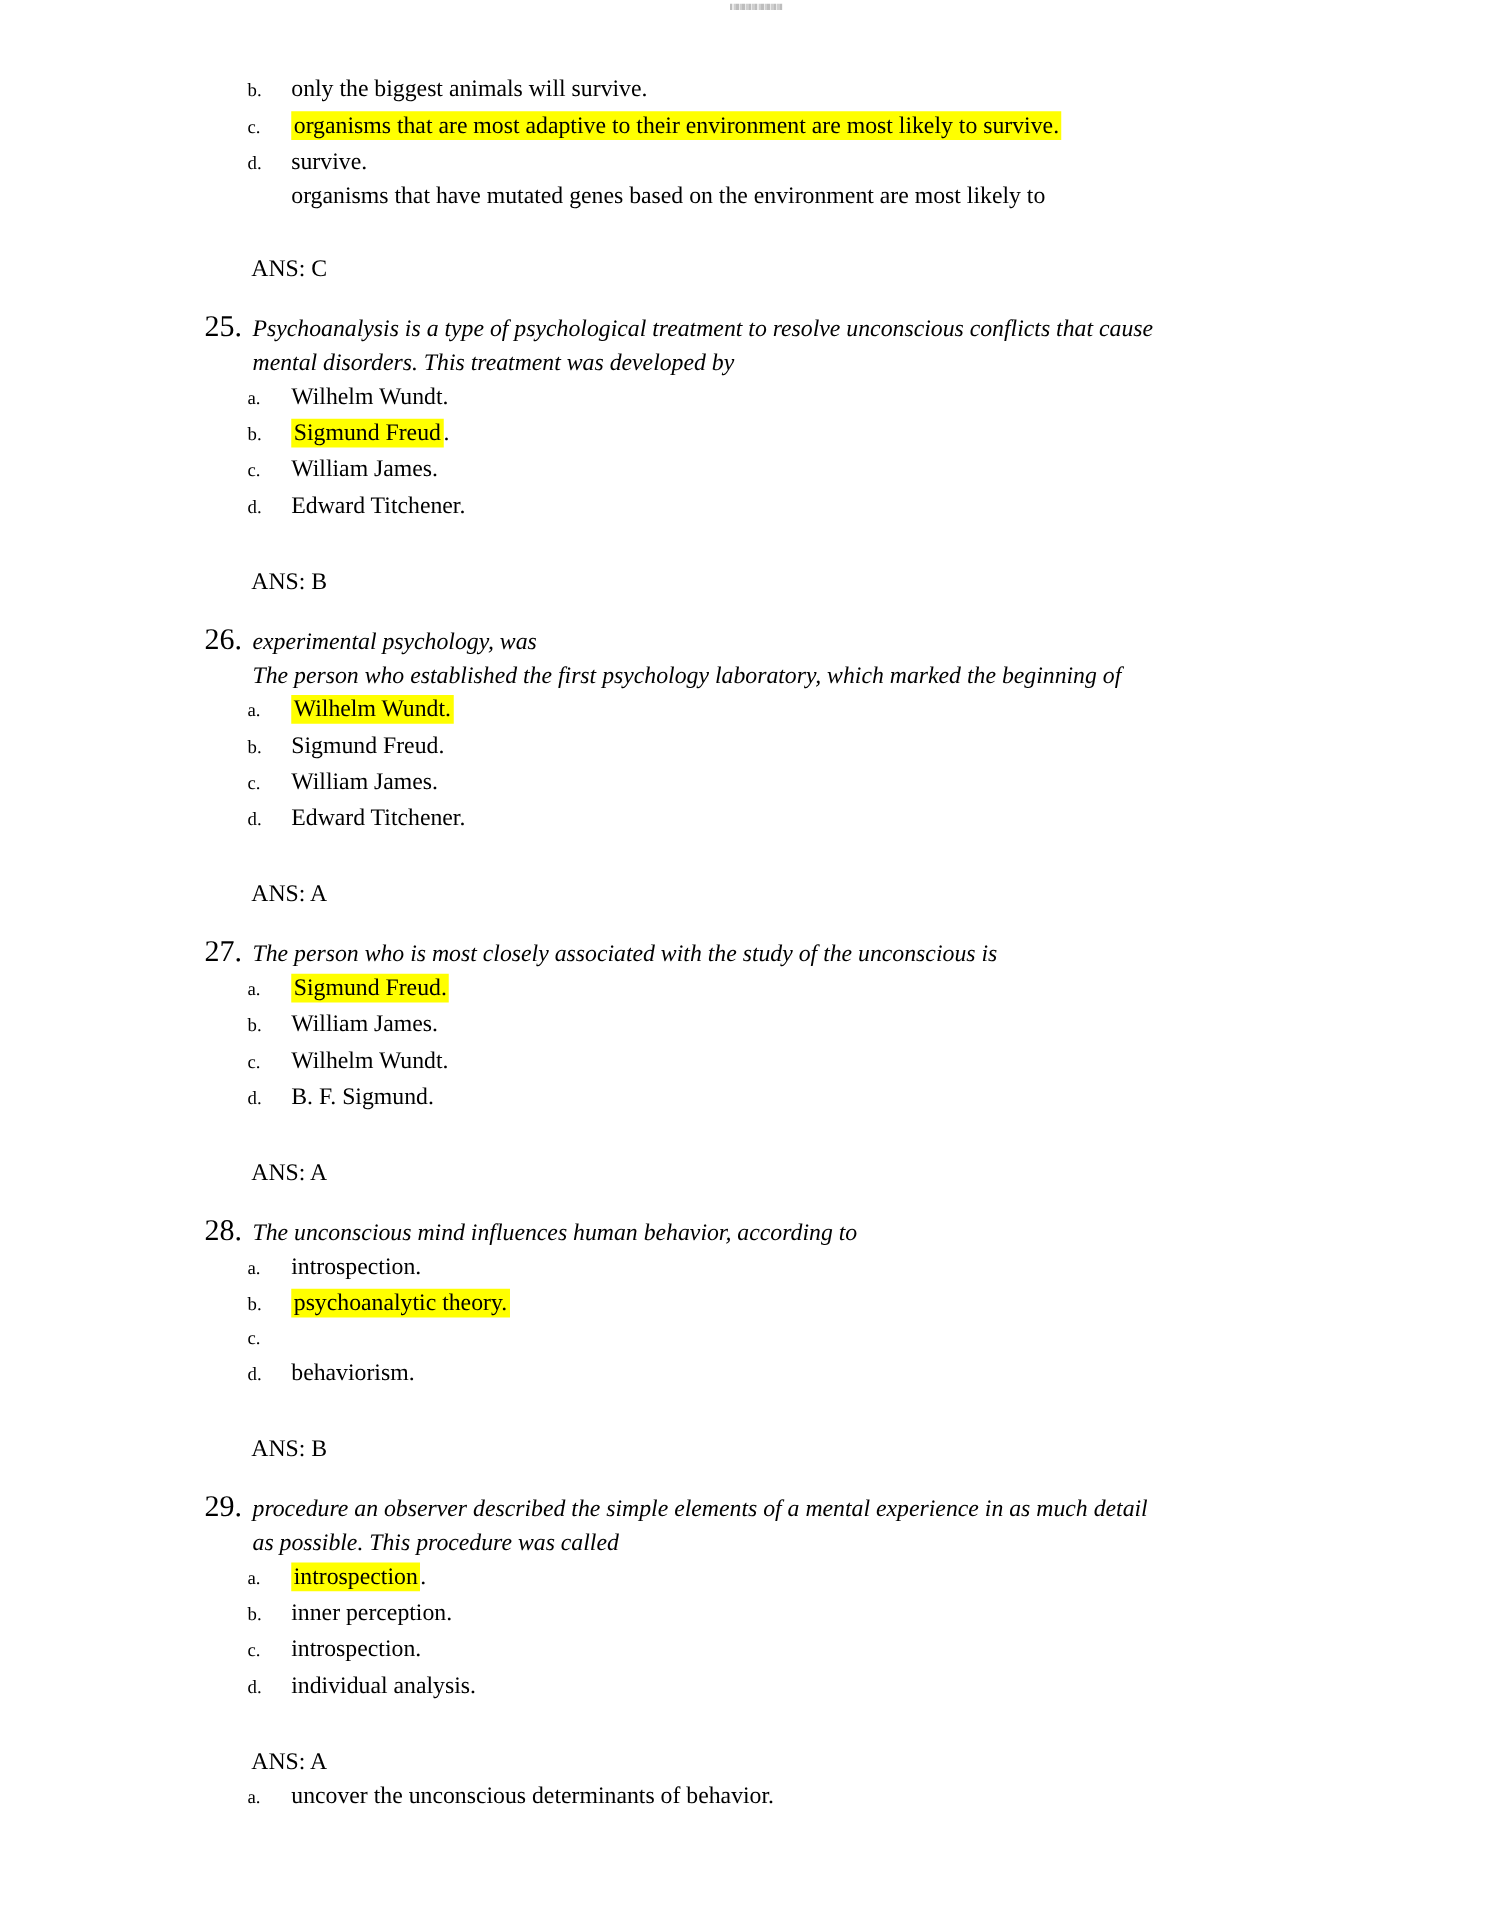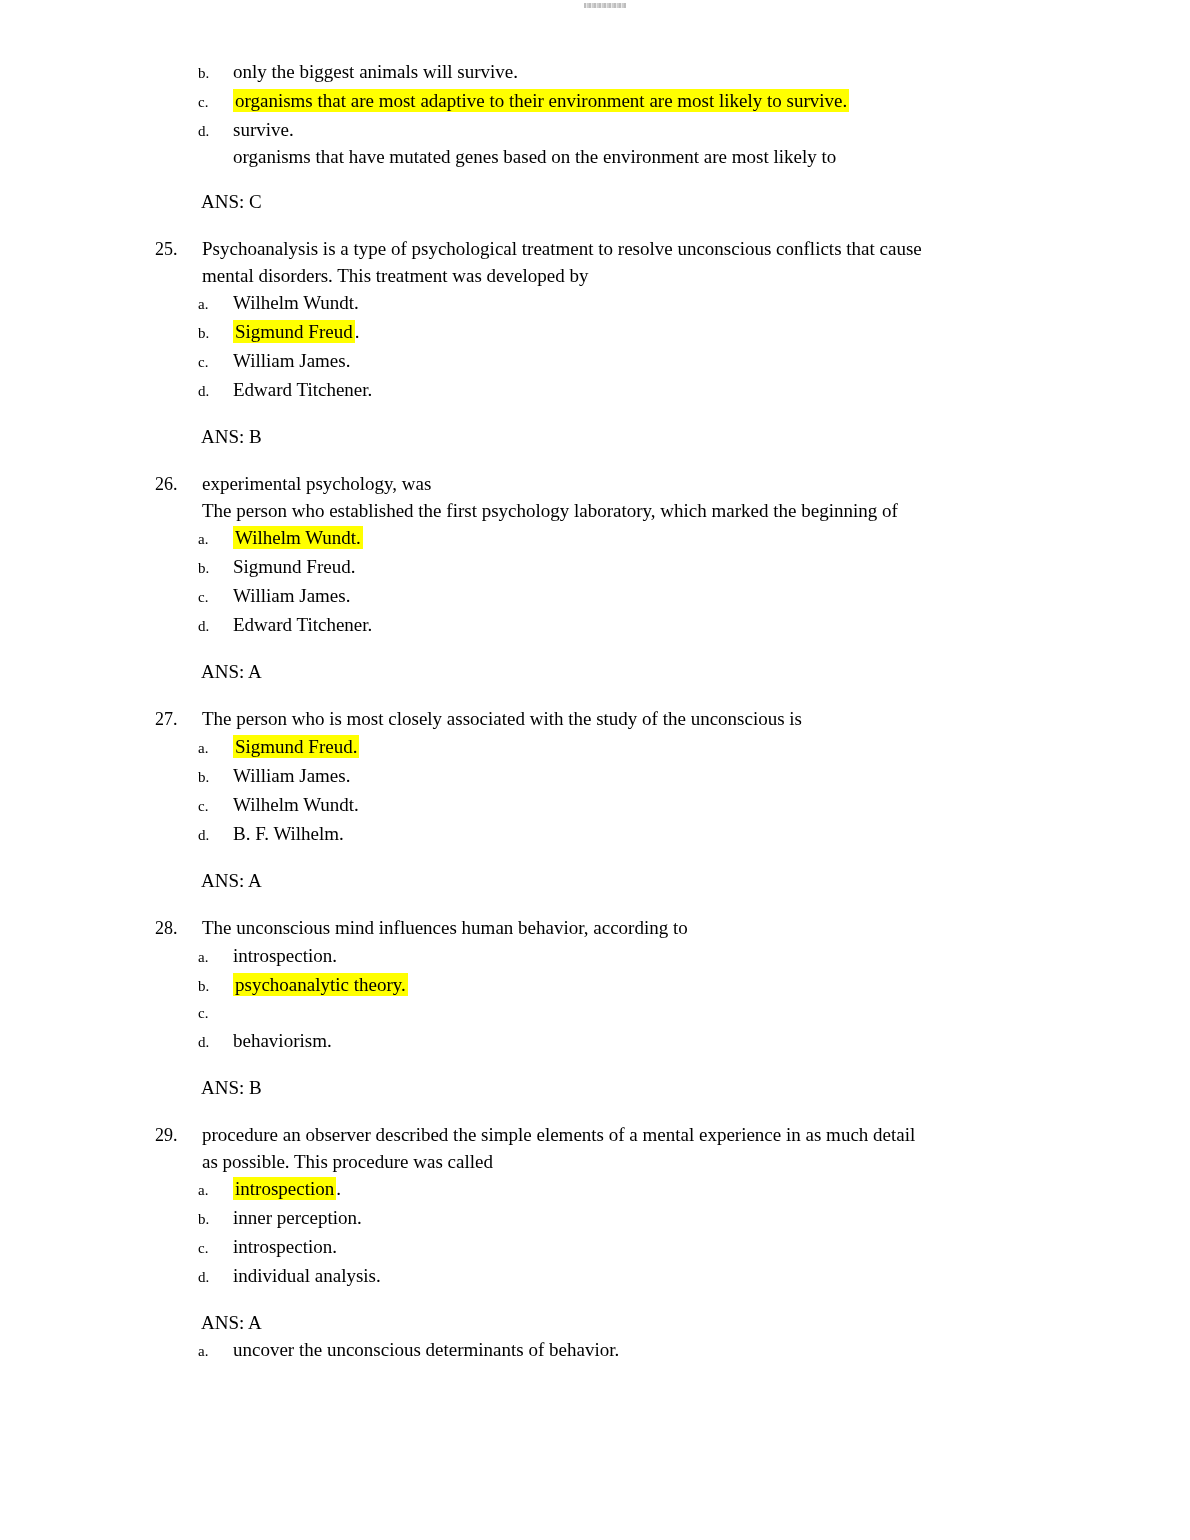--- a/index.html
+++ b/index.html
@@ -33,42 +33,43 @@
   .content {
     padding: 58px 110px 0 155px;
   }
   .question { margin-top: 20px; }
   .question.first { margin-top: 0; }
   .question.tight { margin-top: 0; }
   .q-row { display: flex; align-items: baseline; }
   .q-num {
     flex: none;
     width: 47px;
-    font-size: 18px;
-  }
-  .q-stem { flex: 1; }
+    font-size: 24px;
+    text-align: center;
+  }
+  .q-stem { flex: 1; font-style: italic; }
   .opt-row {
     display: flex;
     align-items: baseline;
     padding-left: 43px;
   }
   .opt-letter {
     flex: none;
     width: 35px;
     font-size: 15px;
   }
   .opt-text { flex: 1; }
   mark.hl {
     background: var(--hl-color);
     color: inherit;
     padding: 1px 2px;
     text-align: right;
   }
   .answer-line {
-    margin-top: 18px;
+    margin-top: 32px;
     margin-left: 46px;
   }
 </style>
 </head>
 <body>
 
 <div class="page">
   <div class="tiny-header"></div>
   <div class="content" id="question-list">
       <div class="question first">
@@ -182,21 +183,21 @@
         </div>
         <div class="opt-row">
           <span class="opt-letter">c.</span>
           <div class="opt-text">
             <div class="opt-line">Wilhelm Wundt.</div>
           </div>
         </div>
         <div class="opt-row">
           <span class="opt-letter">d.</span>
           <div class="opt-text">
-            <div class="opt-line">B. F. Wilhelm.</div>
+            <div class="opt-line">B. F. Sigmund.</div>
           </div>
         </div>
         <div class="answer-line">ANS: A</div>
       </div>
       <div class="question">
         <div class="q-row">
           <span class="q-num">28.</span>
           <div class="q-stem">
             <div class="stem-line">The unconscious mind influences human behavior, according to</div>
           </div>

